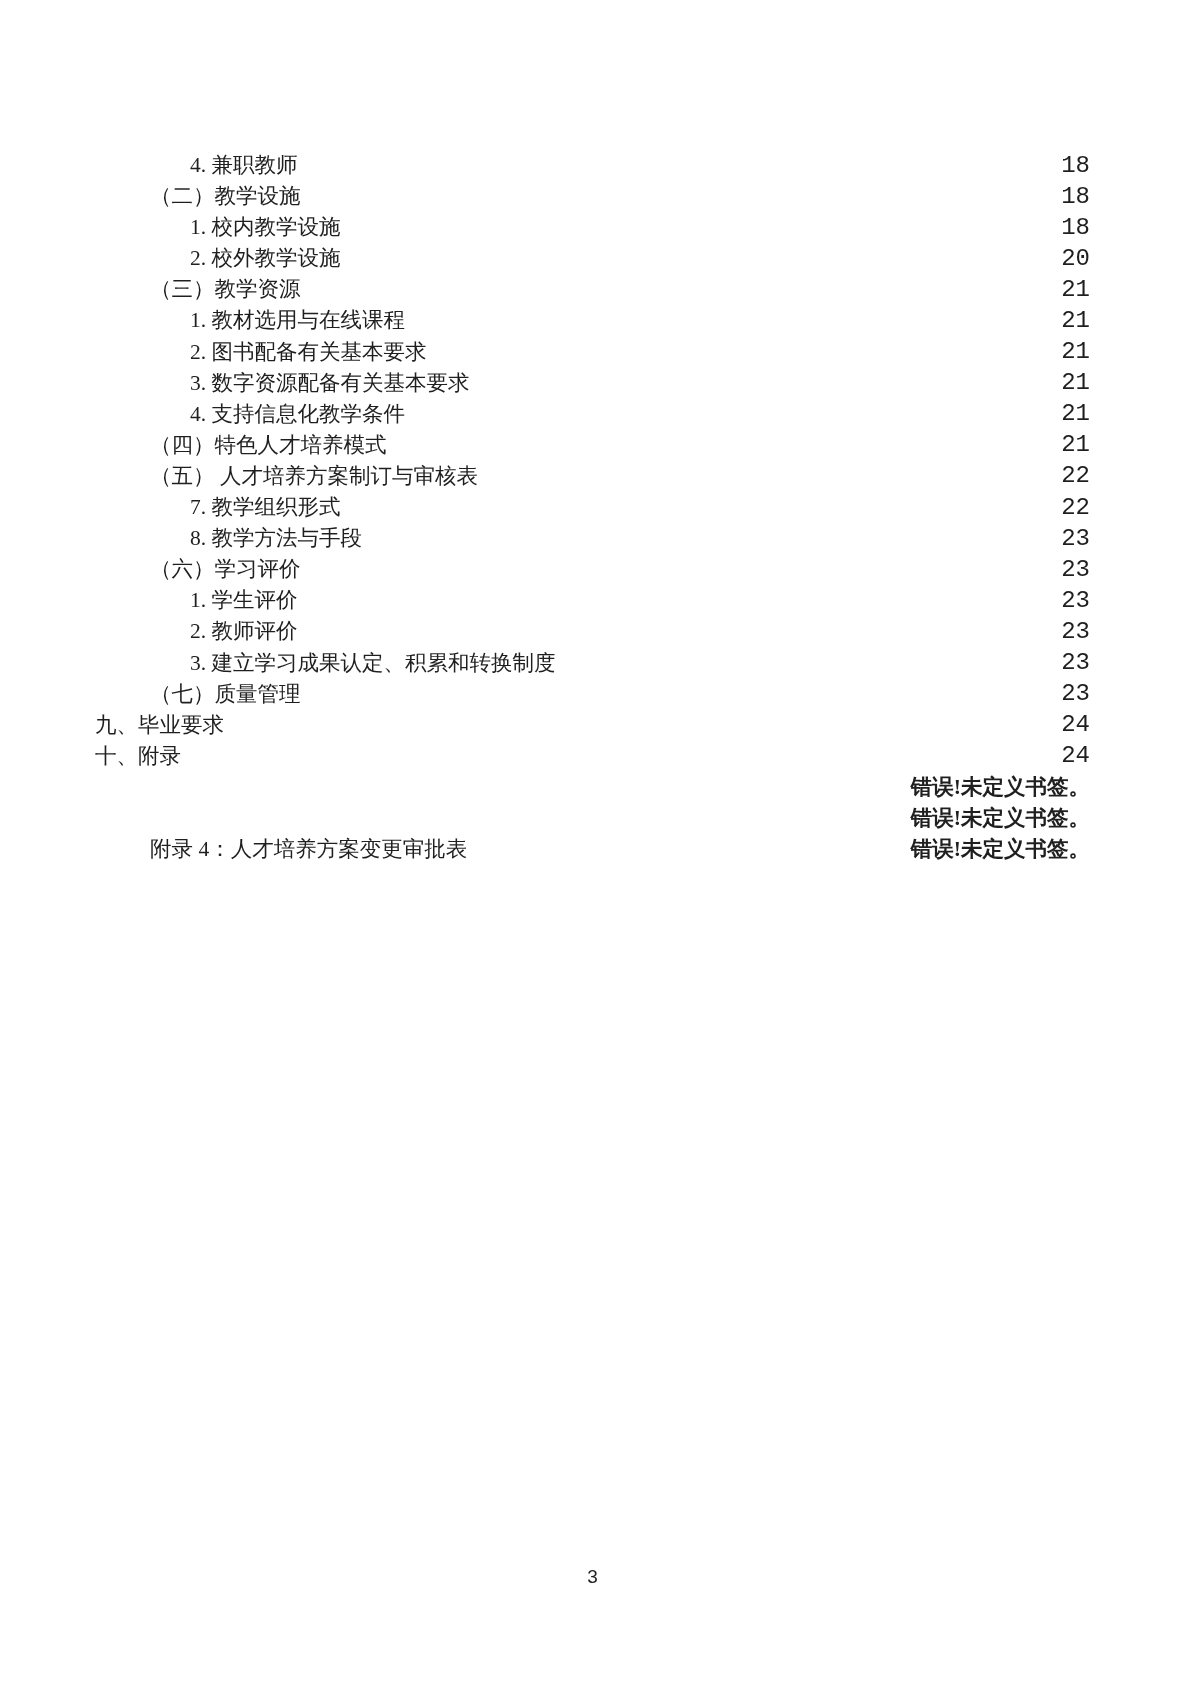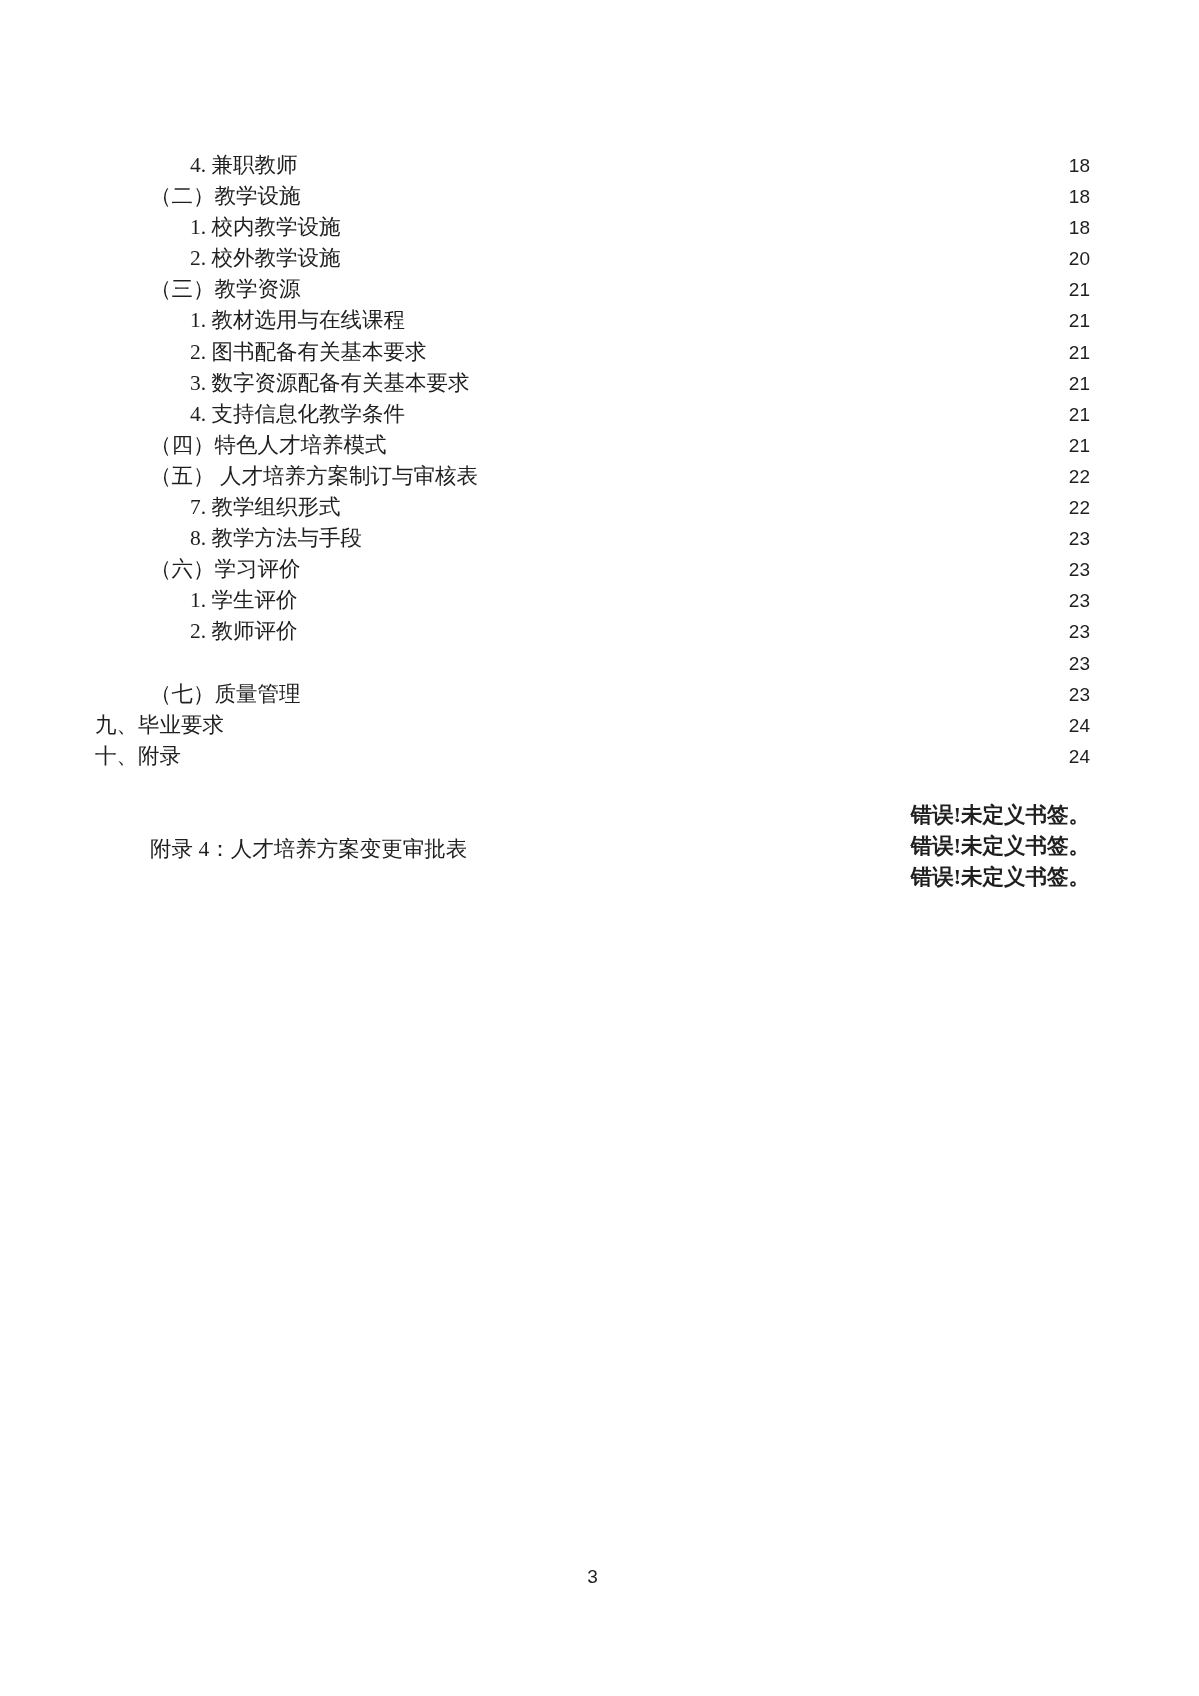--- a/index.html
+++ b/index.html
@@ -18,42 +18,42 @@
   }
   .toc {
     position: absolute;
     top: 150px;
     left: 95px;
     right: 109px;
   }
   .toc-row {
     display: flex;
     height: 31.1px;
-    align-items: flex-start;
+    align-items: flex-end;
   }
   .toc-row.level-1 { padding-left: 55px; }
   .toc-row.level-2 { padding-left: 95px; }
   .toc-label {
     white-space: nowrap;
     font-size: 21.5px;
     line-height: 31.1px;
   }
   .toc-leader {
     flex: 1 1 auto;
     min-width: 8px;
     margin: 0 3px 0 4px;
     background-image: radial-gradient(circle at 2px 2px, #3a3a3a 1.1px, transparent 1.45px);
     background-size: 5px 4px;
     background-repeat: repeat-x;
     background-position: left calc(100% - 6px);
   }
   .toc-page {
     white-space: nowrap;
-    font-family: Liberation Sans, sans-serif;
-    font-size: 19px;
+    font-family: Liberation Mono, monospace;
+    font-size: 24px;
     line-height: 31.6px;
   }
   .toc-row.error .toc-page {
     font-family: "Liberation Serif", "DejaVu Serif", serif;
     font-size: 21.5px;
     font-weight: 700;
     line-height: 31.1px;
     margin-top: 28px;
   }
   .footer {
@@ -148,20 +148,21 @@
     <span class="toc-label">1. 学生评价</span>
     <span class="toc-leader"></span>
     <span class="toc-page">23</span>
   </div>
       <div class="toc-row level-2">
     <span class="toc-label">2. 教师评价</span>
     <span class="toc-leader"></span>
     <span class="toc-page">23</span>
   </div>
       <div class="toc-row level-2">
+    <span class="toc-label">3. 建立学习成果认定、积累和转换制度</span>
     <span class="toc-leader"></span>
     <span class="toc-page">23</span>
   </div>
       <div class="toc-row level-1">
     <span class="toc-label">（七）质量管理</span>
     <span class="toc-leader"></span>
     <span class="toc-page">23</span>
   </div>
       <div class="toc-row level-0">
     <span class="toc-label">九、毕业要求</span>

